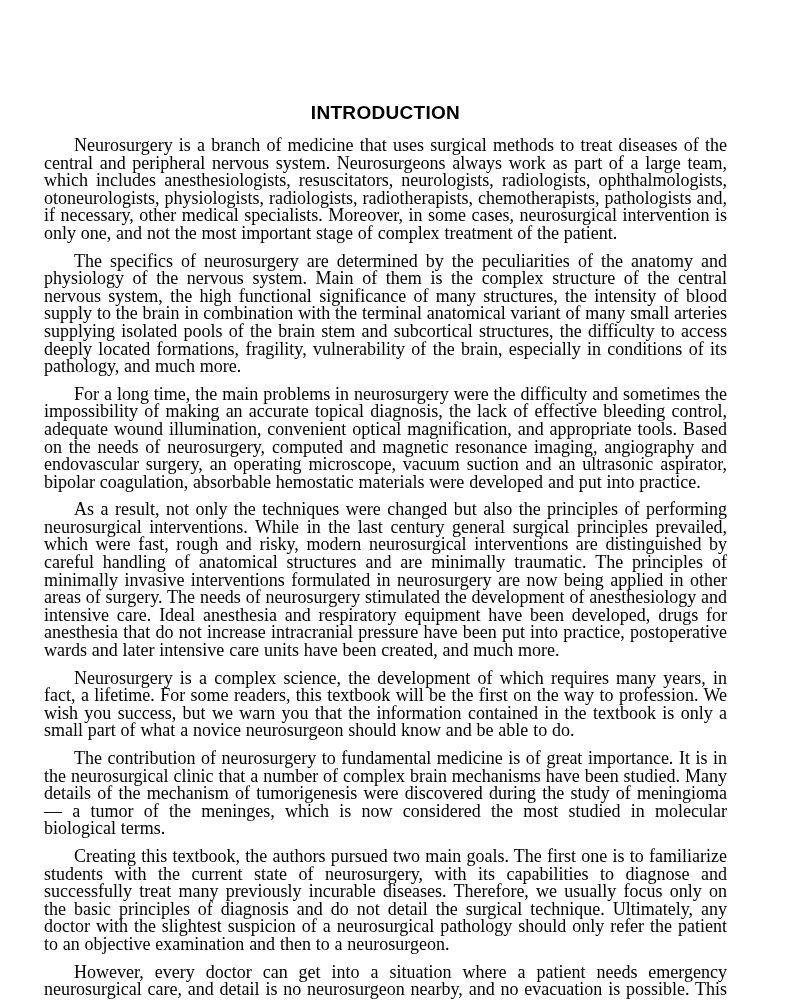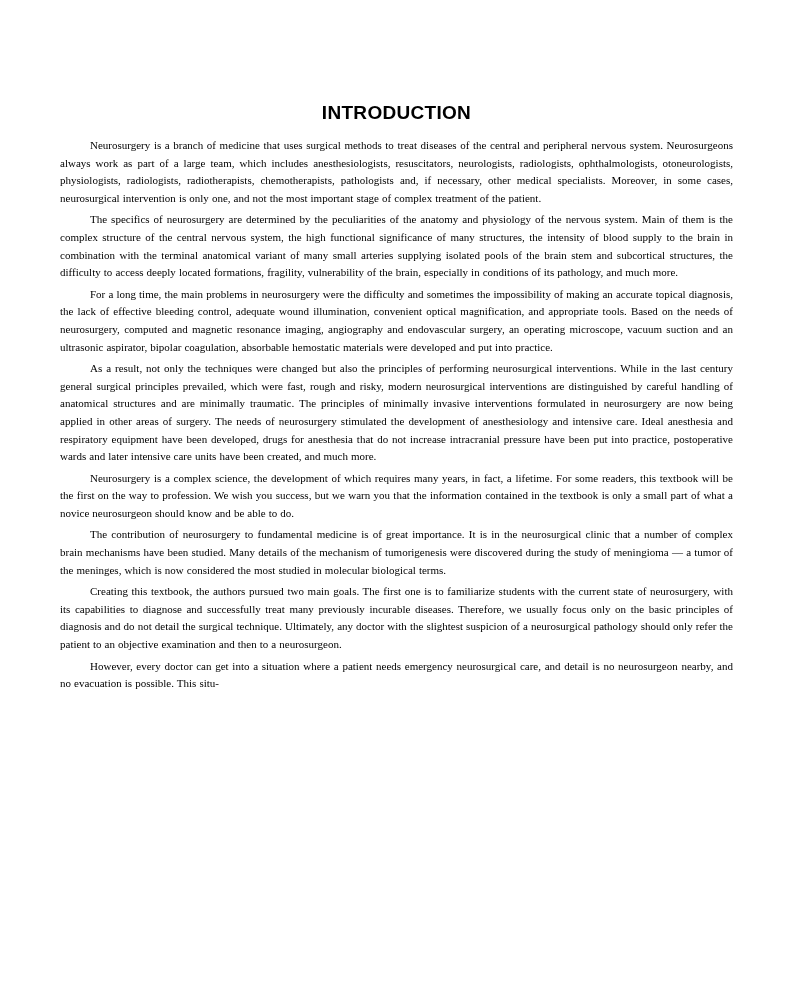--- a/index.html
+++ b/index.html
@@ -10,39 +10,39 @@
   body {
     width: 800px;
     height: 1000px;
     overflow: hidden;
     color: #000000;
   }
   .page {
     box-sizing: border-box;
     width: 800px;
     height: 1000px;
-    padding: 102px 63px 0 56px;
+    padding: 102px 63px 0 34px;
     background: #ffffff;
   }
   .doc-title {
     font-family: "Liberation Sans", sans-serif;
     font-weight: 700;
     font-size: 19px;
     letter-spacing: 0.3px;
     text-align: center;
     margin: 0 0 13px 0;
     color: #000000;
   }
   .doc-body p {
     font-family: "Liberation Serif", serif;
-    font-size: 11px;
+    font-size: 18px;
     line-height: 17.6px;
     text-align: justify;
     text-indent: 30px;
-    margin: 4px;
+    margin: 10px;
     color: #000000;
     word-spacing: 0.3px;
   }
 </style>
 </head>
 <body>
 
 <div class="page">
   <h1 class="doc-title">INTRODUCTION</h1>
   <div class="doc-body">

